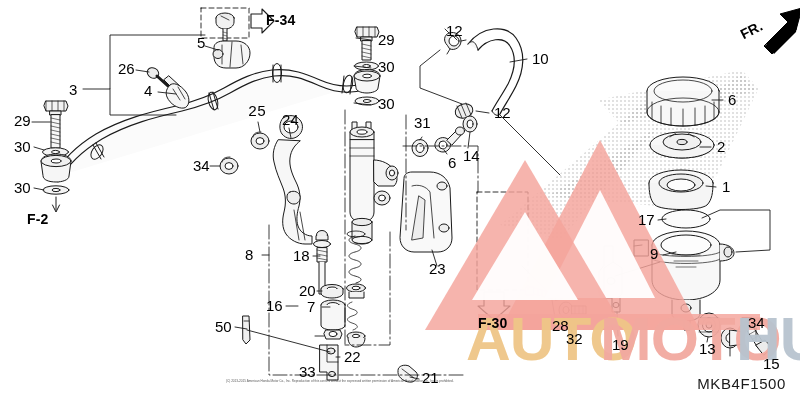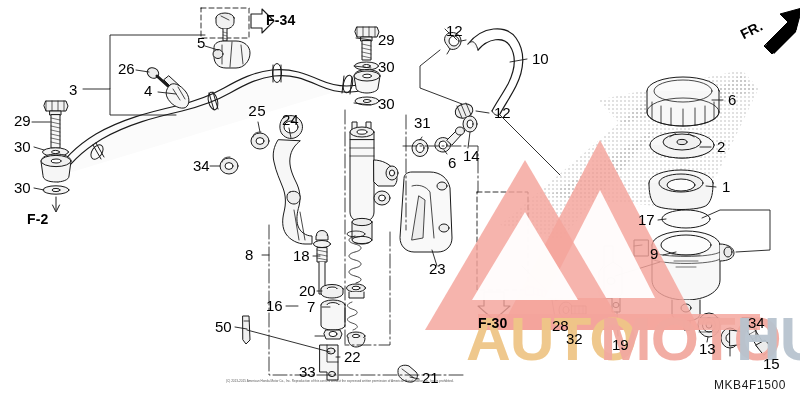--- a/index.html
+++ b/index.html
@@ -49,21 +49,21 @@
     font-weight: bold;
     color: #000000;
     white-space: nowrap;
     transform: rotate(-27deg);
   }
   #partno {
     position: absolute;
     right: 14px;
     bottom: 8px;
     font-family: "Liberation Sans", sans-serif;
-    font-size: 12px;
+    font-size: 15px;
     letter-spacing: 0.6px;
     color: #1a1a1a;
   }
   #copyright {
     position: absolute;
     left: 226px;
     bottom: 16px;
     font-family: "Liberation Sans", sans-serif;
     font-size: 3.1px;
     color: #3a3a3a;

